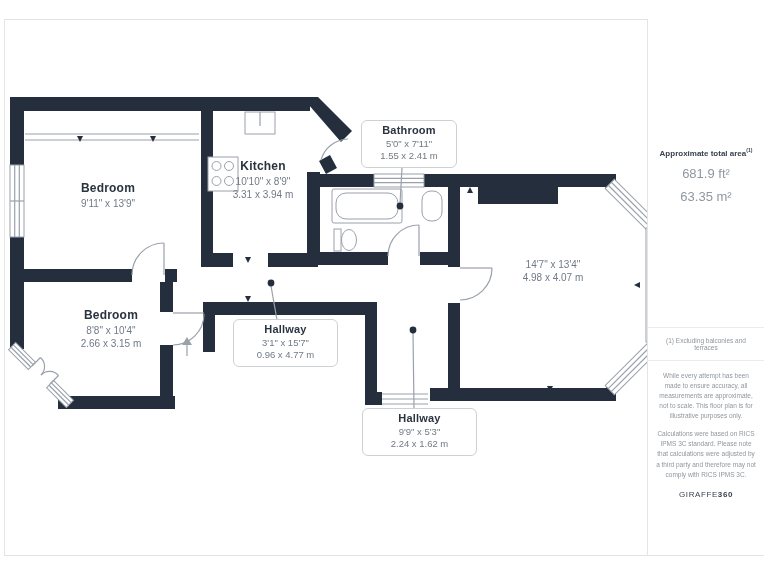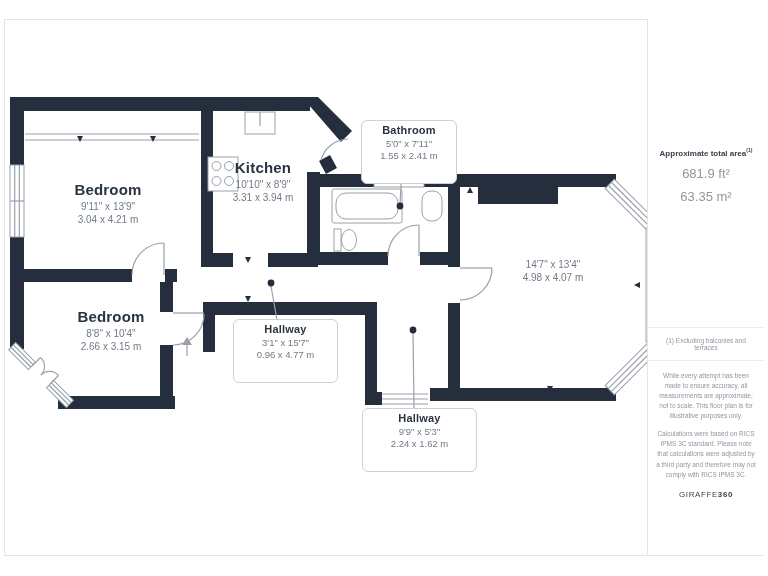--- a/index.html
+++ b/index.html
@@ -15,23 +15,23 @@
   .frame{position:absolute;left:4px;top:19px;width:760px;height:537px;
     border:1px solid var(--frame-border);box-sizing:border-box;pointer-events:none;}
   svg{position:absolute;left:0;top:0;}
   .w{fill:var(--wall);}
   .ln{stroke:var(--line);stroke-width:1.2;fill:none;}
   .wf{fill:#fff;stroke:var(--line);stroke-width:1;}
   .dot{fill:var(--wall);}
   .tick{fill:var(--wall);}
   
   .room-label{position:absolute;text-align:center;z-index:5;}
-  .room-name{font-size:15px;font-weight:700;color:var(--label-title);margin-bottom:2px;letter-spacing:.2px;}
+  .room-name{font-size:12px;font-weight:700;color:var(--label-title);margin-bottom:2px;letter-spacing:.2px;}
   .room-dim{font-size:10px;color:var(--label-dim);line-height:1.32;}
-  .boxed{background:#fff;border:1px solid #ccd1d6;border-radius:6px;padding:3px 4px 20px;}
+  .boxed{background:#fff;border:1px solid #ccd1d6;border-radius:6px;padding:3px 4px 4px;}
   .boxed .room-name{font-size:11px;}
   .boxed .room-dim{font-size:9.5px;line-height:1.3;}
   
   .sidebar{position:absolute;left:647px;top:19px;width:117px;height:536px;
     border-left:1px solid var(--frame-border);box-sizing:border-box;background:#fff;}
   .logo-section{height:76px;border-bottom:1px solid #ececec;display:flex;align-items:center;justify-content:center;}
   .logo{position:relative;width:66px;height:52px;text-align:center;}
   .logo-text{font-size:40px;font-weight:700;color:#ededed;letter-spacing:-5px;line-height:52px;}
   .logo-underline{position:absolute;right:6px;bottom:3px;width:25px;height:3px;background:var(--accent);}
   .area-section{height:309px;border-bottom:1px solid #ececec;box-sizing:border-box;text-align:center;padding-top:128px;}
@@ -207,21 +207,20 @@
     <line class="ln" x1="277" y1="320" x2="271" y2="286"></line>
     <circle class="dot" cx="271" cy="283" r="3.4"></circle>
     <line class="ln" x1="414" y1="408" x2="413" y2="333"></line>
     <circle class="dot" cx="413" cy="330" r="3.4"></circle>
   </g>
 </svg>
 
 <div class="room-label" style="left:28px;top:181px;width:160px;">
   <div class="room-name">Bedroom</div>
   <div class="room-dim">9'11" x 13'9"</div>
-  <div class="room-dim">3.04 x 4.21 m</div>
 </div>
 
 <div class="room-label" style="left:210px;top:159px;width:106px;">
   <div class="room-name">Kitchen</div>
   <div class="room-dim">10'10" x 8'9"</div>
   <div class="room-dim">3.31 x 3.94 m</div>
 </div>
 
 <div class="room-label boxed" style="left:361px;top:120px;width:86px;">
   <div class="room-name">Bathroom</div>

